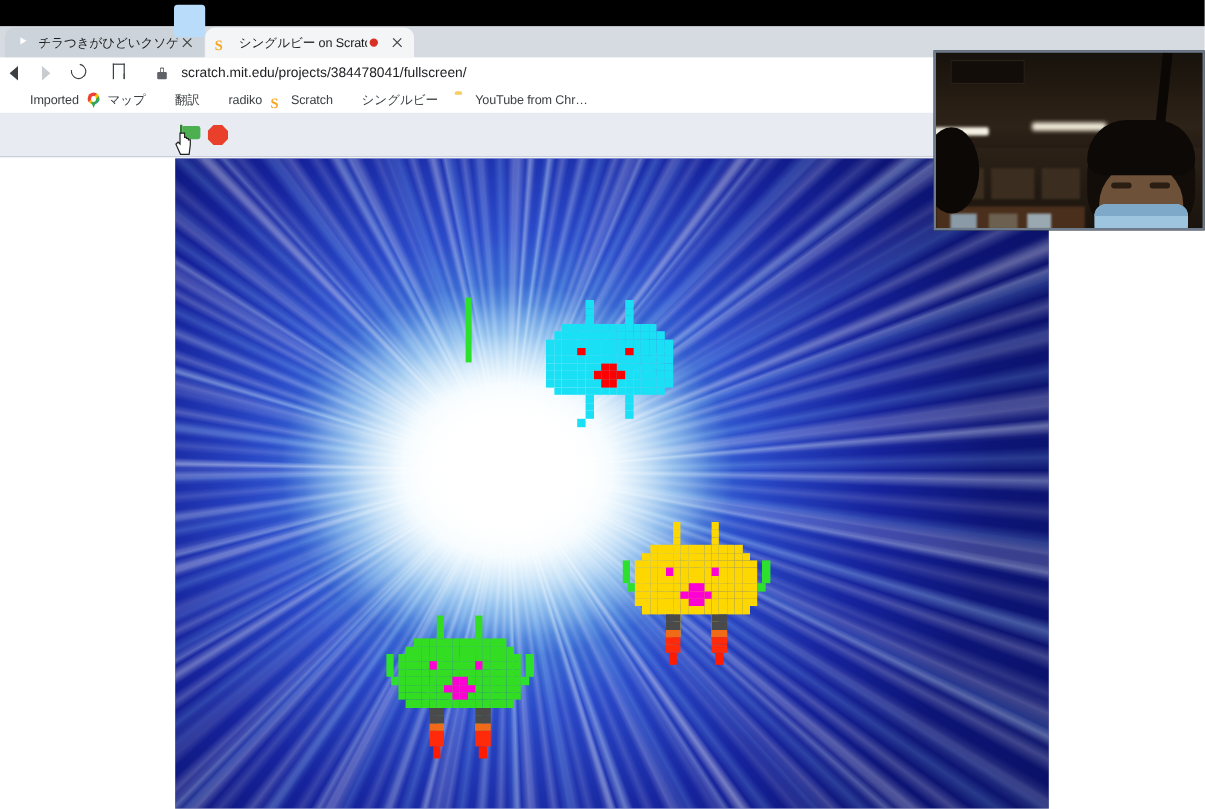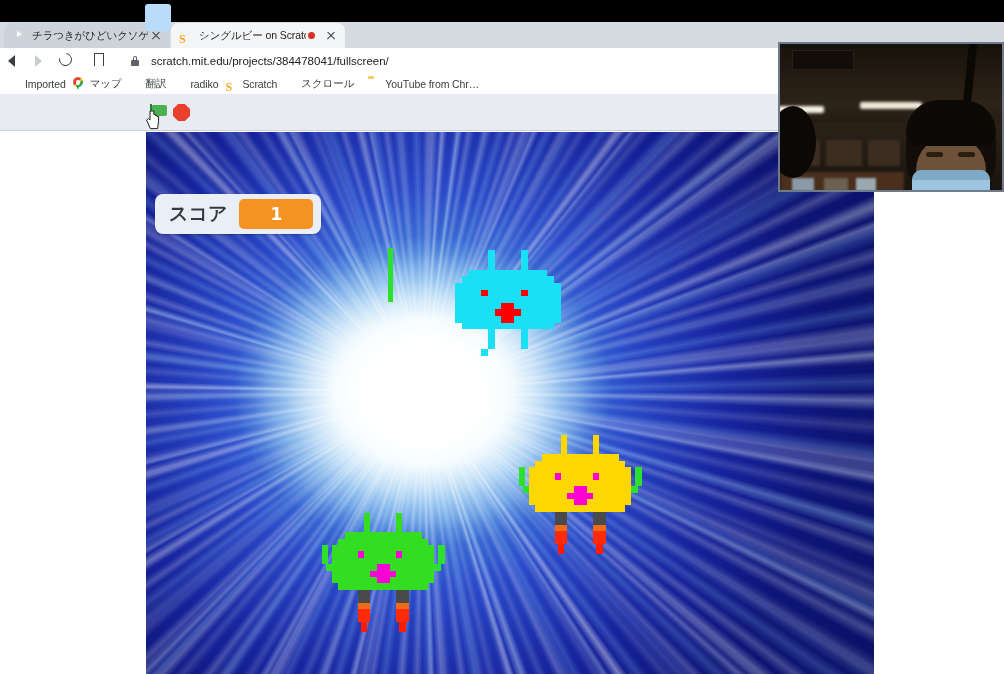--- a/index.html
+++ b/index.html
@@ -330,21 +330,21 @@
   <div class="bm">
     <span class="bm-ico"><span class="ico-radiko"></span></span>
     <span class="bm-label">radiko</span>
   </div>
   <div class="bm">
     <span class="bm-ico"><span class="ico-scratch">S</span></span>
     <span class="bm-label">Scratch</span>
   </div>
   <div class="bm">
     <span class="bm-ico"><span class="ico-make"></span></span>
-    <span class="bm-label">スクロール</span>
+    <span class="bm-label">シングルビー</span>
   </div>
   <div class="bm" style="margin-left:14px;">
     <span class="bm-ico"><span class="ico-folder"></span></span>
     <span class="bm-label">YouTube from Chr…</span>
   </div>
 </div>
 
 <div class="player-bar"></div>
 <div class="flag-wrap"></div>
 <div class="flag">
@@ -354,24 +354,20 @@
 <div class="stopbtn" style="clip-path:polygon(30% 0,70% 0,100% 30%,100% 70%,70% 100%,30% 100%,0 70%,0 30%);"></div>
 <svg class="cursor-hand" viewBox="0 0 16 20">
   <path d="M5 1 L5 10 L3.4 8.4 L1.6 10.2 L5.4 18.6 L12.6 18.6 L13.6 10.5 L13.6 6.6 L12 6.6 L12 5.4 L10.4 5.4 L10.4 4.4 L8.8 4.4 L8.8 1 Z" fill="#ffffff" stroke="#222222" stroke-width="1"></path>
 </svg>
 
 <div class="stage">
   <div class="stage-rays"></div>
   <div class="stage-rays2"></div>
   <div class="stage-core"></div>
 
-  <div class="monitor" id="mon-score">
-    <span class="mon-label">スコア</span>
-    <span class="mon-value">1</span>
-  </div>
 
   <div class="laser" style="left:242px;top:116px;width:5px;height:54px;"></div>
 
   <div id="sprite-layer">
       <div class="sprite" style="left: 309px; top: 118px; width: 105.6px; height: 132px;">
         <div class="px" style="width: 6.6px; height: 6.6px; left: 33px; top: 0px; background: rgb(25, 224, 245);"></div>
         <div class="px" style="width: 6.6px; height: 6.6px; left: 66px; top: 0px; background: rgb(25, 224, 245);"></div>
         <div class="px" style="width: 6.6px; height: 6.6px; left: 33px; top: 6.6px; background: rgb(25, 224, 245);"></div>
         <div class="px" style="width: 6.6px; height: 6.6px; left: 66px; top: 6.6px; background: rgb(25, 224, 245);"></div>
         <div class="px" style="width: 6.6px; height: 6.6px; left: 33px; top: 13.2px; background: rgb(25, 224, 245);"></div>

